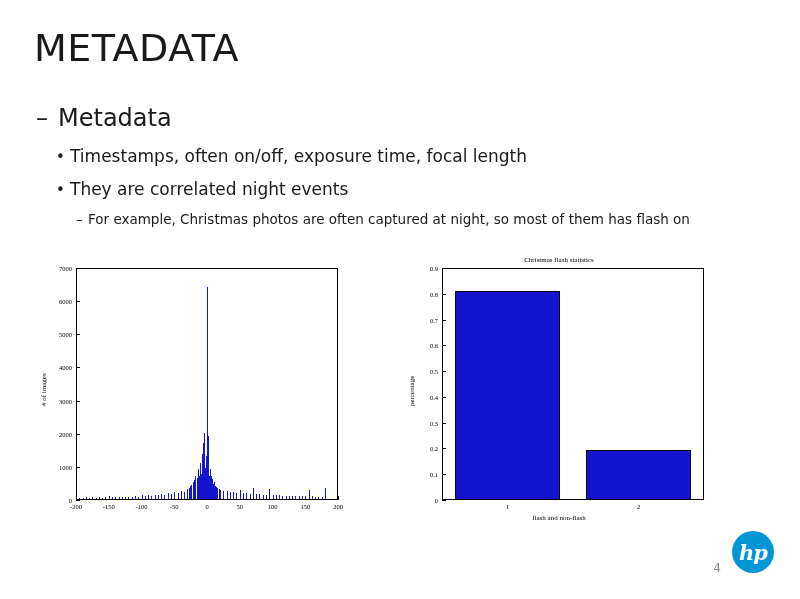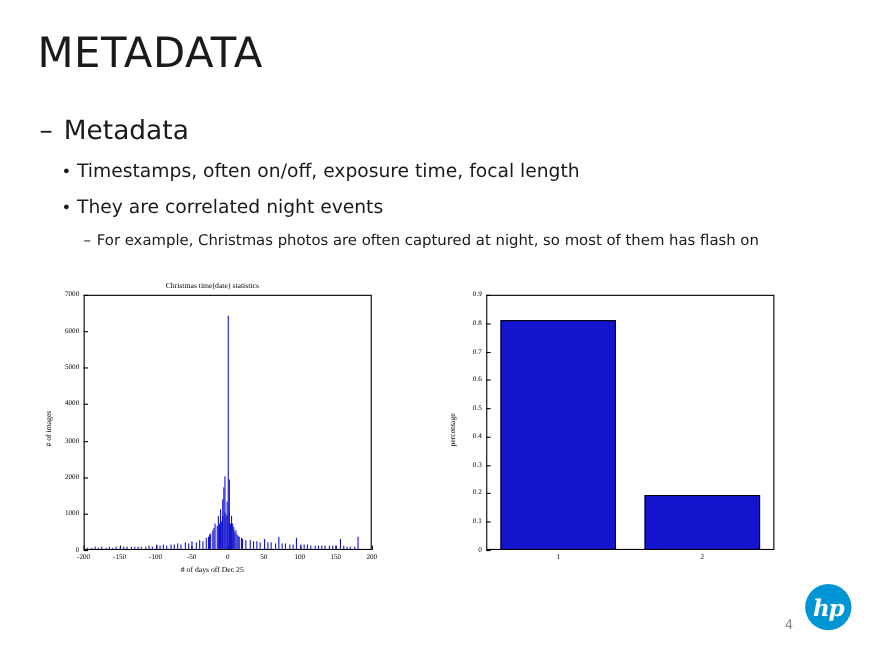--- a/index.html
+++ b/index.html
@@ -190,21 +190,20 @@
 
 <div class="bullet-l2 b2">
   <span class="dot">•</span><span>They are correlated night events</span>
 </div>
 
 <div class="bullet-l3">
   <span class="dash">–</span><span>For example, Christmas photos are often captured at night, so most of them has flash on</span>
 </div>
 
 <div class="figure" id="figure-time">
-  <div class="fig-title">Christmas time(date) statistics</div>
   <div class="plot-box" id="plot-time"></div>
   <div id="time-decor"></div>
 <div class="tick-label ytick" style="left: 0px; width: 44px; top: 248px;">0</div>
     <div class="tick-mark" style="left: 48px; top: 248px; width: 4px; height: 1px;"></div>
     <div class="tick-label ytick" style="left: 0px; width: 44px; top: 214.857px;">1000</div>
     <div class="tick-mark" style="left: 48px; top: 214.857px; width: 4px; height: 1px;"></div>
     <div class="tick-label ytick" style="left: 0px; width: 44px; top: 181.714px;">2000</div>
     <div class="tick-mark" style="left: 48px; top: 181.714px; width: 4px; height: 1px;"></div>
     <div class="tick-label ytick" style="left: 0px; width: 44px; top: 148.571px;">3000</div>
     <div class="tick-mark" style="left: 48px; top: 148.571px; width: 4px; height: 1px;"></div>
@@ -227,21 +226,20 @@
     <div class="tick-label xtick" style="left: 179px; top: 251px;">0</div>
     <div class="tick-mark" style="left: 179px; top: 244px; width: 1px; height: 4px;"></div>
     <div class="tick-label xtick" style="left: 211.75px; top: 251px;">50</div>
     <div class="tick-mark" style="left: 211.75px; top: 244px; width: 1px; height: 4px;"></div>
     <div class="tick-label xtick" style="left: 244.5px; top: 251px;">100</div>
     <div class="tick-mark" style="left: 244.5px; top: 244px; width: 1px; height: 4px;"></div>
     <div class="tick-label xtick" style="left: 277.25px; top: 251px;">150</div>
     <div class="tick-mark" style="left: 277.25px; top: 244px; width: 1px; height: 4px;"></div>
     <div class="tick-label xtick" style="left: 310px; top: 251px;">200</div>
     <div class="tick-mark" style="left: 310px; top: 244px; width: 1px; height: 4px;"></div>
-    <div class="axis-label-x" style="left: 0px; top: 262px;"># of days off Dec 25</div>
     <div class="axis-label-y" style="left: 12px; top: 154px;"># of images</div>
     <div class="spike" style="position: absolute; left: 48px; top: 246.006px; height: 0.994286px; bottom: auto;"></div>
     <div class="spike" style="position: absolute; left: 51.275px; top: 245.674px; height: 1.32571px; bottom: auto;"></div>
     <div class="spike" style="position: absolute; left: 54.55px; top: 245.84px; height: 1.16px; bottom: auto;"></div>
     <div class="spike" style="position: absolute; left: 57.825px; top: 245.343px; height: 1.65714px; bottom: auto;"></div>
     <div class="spike" style="position: absolute; left: 61.1px; top: 245.509px; height: 1.49143px; bottom: auto;"></div>
     <div class="spike" style="position: absolute; left: 64.375px; top: 245.011px; height: 1.98857px; bottom: auto;"></div>
     <div class="spike" style="position: absolute; left: 67.65px; top: 245.674px; height: 1.32571px; bottom: auto;"></div>
     <div class="spike" style="position: absolute; left: 70.925px; top: 245.177px; height: 1.82286px; bottom: auto;"></div>
     <div class="spike" style="position: absolute; left: 74.2px; top: 245.509px; height: 1.49143px; bottom: auto;"></div>
@@ -334,20 +332,21 @@
     <div class="spike" style="position: absolute; left: 277.25px; top: 244.349px; height: 2.65143px; bottom: auto;"></div>
     <div class="spike" style="position: absolute; left: 280.525px; top: 237.72px; height: 9.28px; bottom: auto;"></div>
     <div class="spike" style="position: absolute; left: 283.8px; top: 244.349px; height: 2.65143px; bottom: auto;"></div>
     <div class="spike" style="position: absolute; left: 287.075px; top: 244.514px; height: 2.48571px; bottom: auto;"></div>
     <div class="spike" style="position: absolute; left: 290.35px; top: 244.514px; height: 2.48571px; bottom: auto;"></div>
     <div class="spike" style="position: absolute; left: 293.625px; top: 244.68px; height: 2.32px; bottom: auto;"></div>
     <div class="spike" style="position: absolute; left: 296.9px; top: 236.063px; height: 10.9371px; bottom: auto;"></div>
   </div>
 
 <div class="figure" id="figure-flash">
+  <div class="fig-title">Christmas flash statistics</div>
   <div class="plot-box" id="plot-flash"></div>
   <div id="flash-decor"></div>
 <div class="tick-label ytick" style="left: 0px; width: 44px; top: 248px;">0</div>
     <div class="tick-mark" style="left: 48px; top: 248px; width: 4px; height: 1px;"></div>
     <div class="tick-label ytick" style="left: 0px; width: 44px; top: 222.222px;">0.1</div>
     <div class="tick-mark" style="left: 48px; top: 222.222px; width: 4px; height: 1px;"></div>
     <div class="tick-label ytick" style="left: 0px; width: 44px; top: 196.444px;">0.2</div>
     <div class="tick-mark" style="left: 48px; top: 196.444px; width: 4px; height: 1px;"></div>
     <div class="tick-label ytick" style="left: 0px; width: 44px; top: 170.667px;">0.3</div>
     <div class="tick-mark" style="left: 48px; top: 170.667px; width: 4px; height: 1px;"></div>
@@ -362,17 +361,18 @@
     <div class="tick-label ytick" style="left: 0px; width: 44px; top: 41.7778px;">0.8</div>
     <div class="tick-mark" style="left: 48px; top: 41.7778px; width: 4px; height: 1px;"></div>
     <div class="tick-label ytick" style="left: 0px; width: 44px; top: 16px;">0.9</div>
     <div class="tick-mark" style="left: 48px; top: 16px; width: 4px; height: 1px;"></div>
     <div class="tick-label xtick" style="left: 113.5px; top: 251px;">1</div>
     <div class="tick-mark" style="left: 113.5px; top: 244px; width: 1px; height: 4px;"></div>
     <div class="bar" style="position: absolute; left: 61.1px; width: 104.8px; top: 39.2px; height: 208.8px; bottom: auto; background: rgb(20, 20, 207);"></div>
     <div class="tick-label xtick" style="left: 244.5px; top: 251px;">2</div>
     <div class="tick-mark" style="left: 244.5px; top: 244px; width: 1px; height: 4px;"></div>
     <div class="bar" style="position: absolute; left: 192.1px; width: 104.8px; top: 197.733px; height: 50.2667px; bottom: auto; background: rgb(20, 20, 207);"></div>
+    <div class="axis-label-x" style="left: 0px; top: 262px;">flash and non-flash</div>
     <div class="axis-label-y" style="left: 14px; top: 154px;">percentage</div>
   </div>
 
 <div class="page-number">4</div>
 <div class="hp-logo">hp</div>
 
 </body></html>

